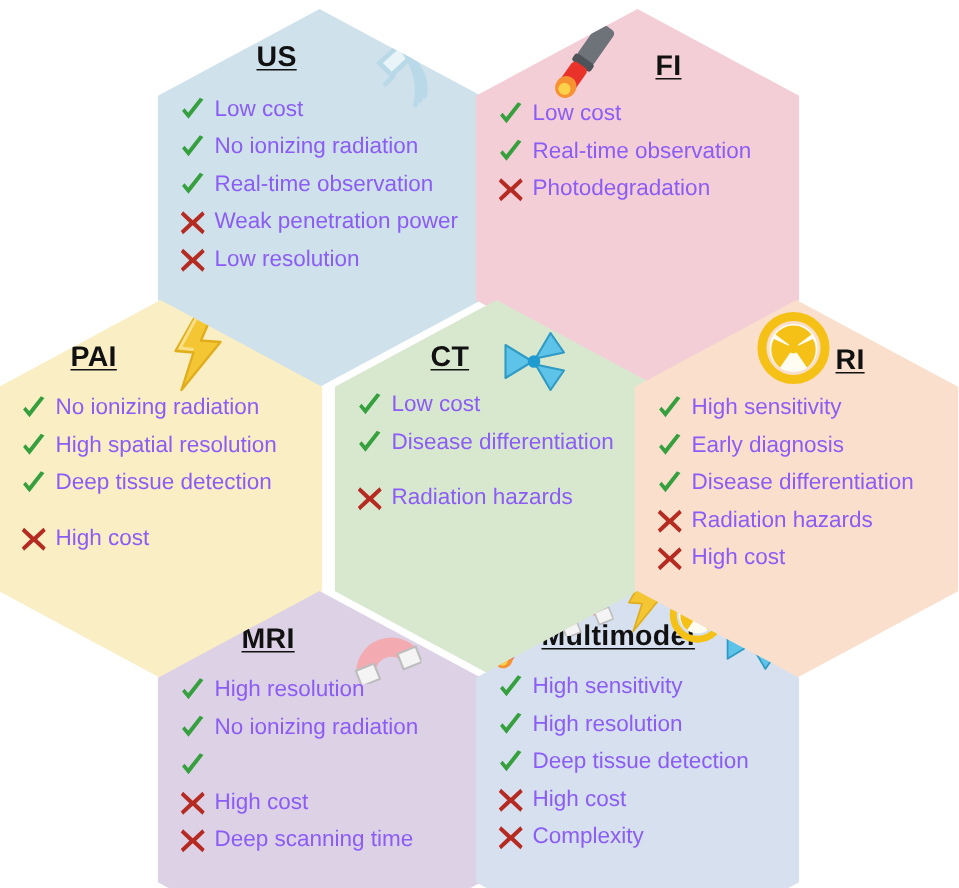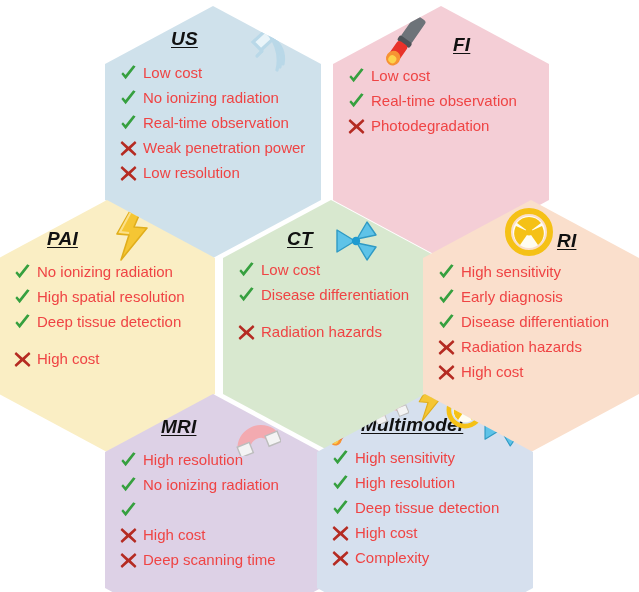--- a/index.html
+++ b/index.html
@@ -21,51 +21,50 @@
 
   .hex-title{
     position:absolute;
     font-weight:bold;
     font-size:19px;
     color:#111;
     text-decoration:underline;
     text-underline-offset:2px;
     letter-spacing:.2px;
     white-space:nowrap;
-    font-style:italic;
   }
 
   .items{
     position:absolute;
     left:14px;
     width:202px;
   }
   .item{
     display:flex;align-items:center;
     height:24px;
     margin-bottom:1px;
     white-space:nowrap;
   }
   .item .mk{
     width:19px;height:19px;flex:0 0 19px;
     margin-right:5px;
     display:block;
   }
   .item .txt{
     font-size:15px;
-    color:#ef4444;
+    color:#8b5cf6;
     line-height:16px;
   }
   .item.gap{margin-top:13px;}
 
   .ic{position:absolute;}
 
   
   #hex-us        {left:105px; top:6px;}
-  #hex-fi        {left:317px; top:6px;margin-left:16px;}
+  #hex-fi        {left:317px; top:6px;}
   #hex-pai       {left:-1px;  top:200px;}
   #hex-ct        {left:223px; top:200px;}
   #hex-ri        {left:423px; top:200px;}
   #hex-mri       {left:105px; top:394px;}
   #hex-multi     {left:317px; top:394px;}
 </style>
 </head>
 <body>
 
 <div id="stage">

